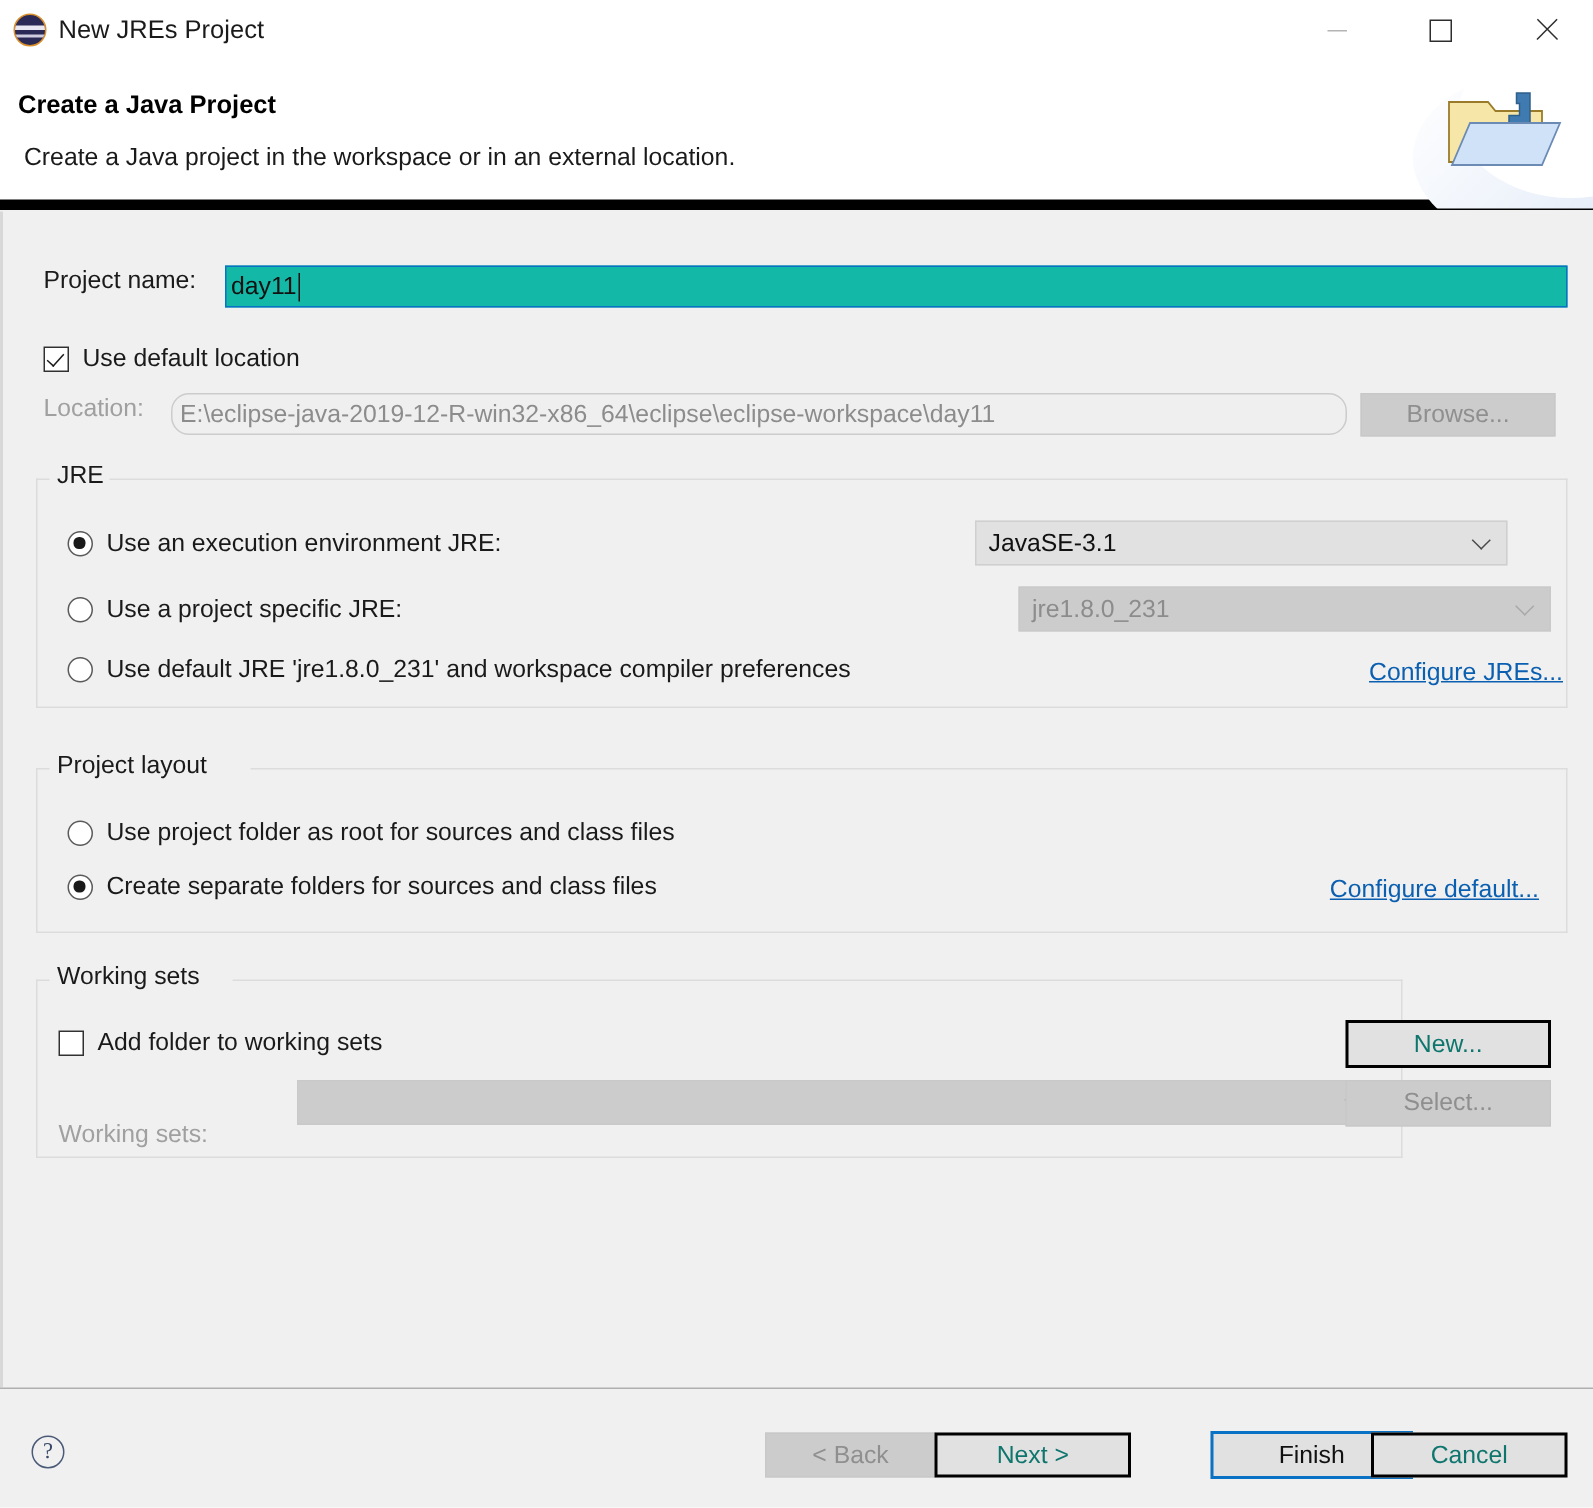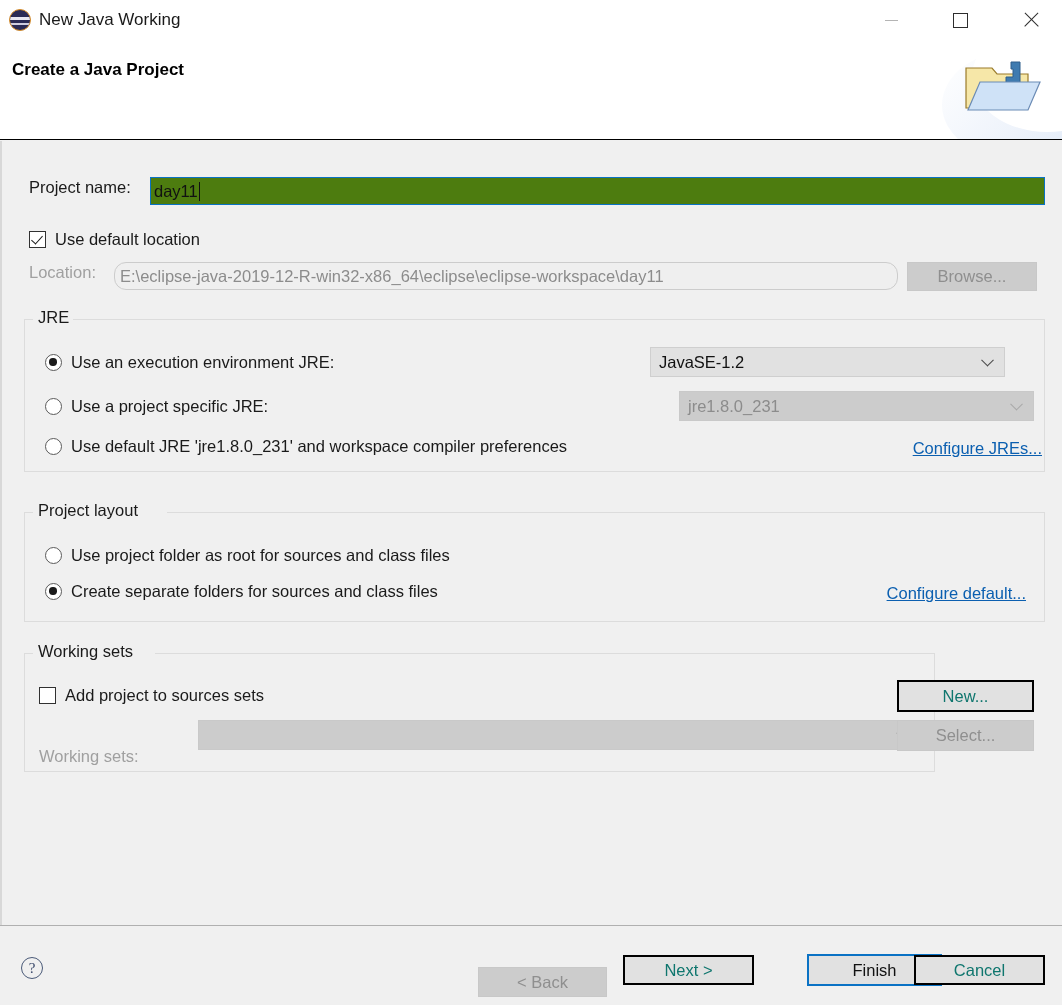--- a/index.html
+++ b/index.html
@@ -64,21 +64,21 @@
     width: 19px; height: 1.4px; background: #2d2d2d;
   }
   .glyph-close::before { transform: rotate(45deg); }
   .glyph-close::after  { transform: rotate(-45deg); }
 
   
   #header {
     position: absolute; left: 0; top: 40px;
     width: 1062px; height: 100px;
     background: #ffffff;
-    border-bottom: 1px solid #000000;
+    border-bottom: 7px solid #000000;
   }
   #header-title {
     position: absolute; left: 12px; top: 20px;
     font-size: 17px; font-weight: bold; color: #000;
   }
   #header-desc {
     position: absolute; left: 16px; top: 56px;
     font-size: 16.5px; color: #1a1a1a;
   }
   #banner-image {
@@ -106,21 +106,21 @@
   }
 
   .row { position: absolute; display: flex; align-items: center; }
 
   .lbl { font-size: 16.5px; color: #1a1a1a; white-space: nowrap; }
   .lbl-dim { font-size: 16.5px; color: #a0a0a0; white-space: nowrap; }
 
   
   .textfield {
     border: 1px solid #0a72c4;
-    background: #4d7c0f;
+    background: #14b8a6;
     height: 28px;
     font-size: 16.5px;
     color: #111;
     padding: 0 3px;
     display: flex; align-items: center;
     font-family: "Liberation Sans", sans-serif;
   }
   .caret {
     display: inline-block; width: 1px; height: 19px;
     background: #111; margin-left: 1px;
@@ -248,35 +248,36 @@
   }
 </style>
 </head>
 <body>
 
 <div id="dialog">
 
   <div id="titlebar">
     <div id="titlebar-left">
       <span class="eclipse-icon"></span>
-      <span id="window-title">New Java Working</span>
+      <span id="window-title">New JREs Project</span>
     </div>
     <div class="wbtn" id="btn-min">
       <span class="glyph-min"></span>
     </div>
     <div class="wbtn" id="btn-max">
       <span class="glyph-max"></span>
     </div>
     <div class="wbtn" id="btn-close">
       <span class="glyph-close"></span>
     </div>
   </div>
 
   <div id="header">
     <div id="header-title">Create a Java Project</div>
+    <div id="header-desc">Create a Java project in the workspace or in an external location.</div>
     <div id="banner-image">
       <div class="swoosh"></div>
       <div class="swoosh2"></div>
       <svg class="folder-j" viewBox="0 0 80 62">
 
         <path d="M4 10 L30 10 L35 16 L66 16 L66 50 L4 50 Z" fill="#f6e7a8" stroke="#9a7b2a" stroke-width="1.2"></path>
 
         <path d="M49 4 L58 4 L58 26 L44 26 L44 19 L51 19 L51 11 L49 11 Z" fill="#3f7bb0"></path>
         <path d="M49 4 L58 4 L58 26 L44 26 L44 19 L51 19 L51 11 L49 11 Z" fill="none" stroke="#2f5f8c" stroke-width="1"></path>
 
@@ -311,21 +312,21 @@
     <div class="group" style="left:22px; top:178px; width:1021px; height:153px;">
       <span class="gtop-left"></span>
       <span class="gtop-right" style="left:46px;"></span>
       <span class="glabel">JRE</span>
 
       <div class="row" style="left:20px; top:34px;">
         <span class="rb checked"></span>
         <span class="lbl">Use an execution environment JRE:</span>
       </div>
       <div class="combo" style="position:absolute; left:625px; top:28px; width:355px;">
-        <span>JavaSE-1.2</span>
+        <span>JavaSE-3.1</span>
         <span class="chev"></span>
       </div>
 
       <div class="row" style="left:20px; top:78px;">
         <span class="rb"></span>
         <span class="lbl">Use a project specific JRE:</span>
       </div>
       <div class="combo combo-disabled" style="position:absolute; left:625px; top:72px; width:355px;">
         <span>jre1.8.0_231</span>
         <span class="chev"></span>
@@ -355,37 +356,37 @@
       <span class="link" style="position:absolute; right:18px; top:72px;">Configure default...</span>
     </div>
 
     <div class="group" style="left:22px; top:512px; width:911px; height:119px;">
       <span class="gtop-left"></span>
       <span class="gtop-right" style="left:130px;"></span>
       <span class="glabel">Working sets</span>
 
       <div class="row" style="left:14px; top:33px;">
         <span class="cb"></span>
-        <span class="lbl">Add project to sources sets</span>
+        <span class="lbl">Add folder to working sets</span>
       </div>
       <div class="btn" style="position:absolute; left:872px; top:27px; width:137px; height:32px;">New...</div>
 
       <div class="row" style="left:14px; top:73px;margin-top:21px;">
         <span class="lbl-dim">Working sets:</span>
       </div>
       <div class="combo combo-disabled" style="position:absolute; left:144px; top:67px; width:722px;">
         <span></span>
         <span class="chev"></span>
       </div>
       <div class="btn btn-disabled" style="position:absolute; left:872px; top:67px; width:137px; height:31px;">Select...</div>
     </div>
 
   </div>
 
   <div id="footer"></div>
   <div id="help-icon">?</div>
 
-  <div class="btn btn-disabled" style="position:absolute; left:478px; top:955px; width:129px; height:30px;margin-top:12px;">&lt; Back</div>
+  <div class="btn btn-disabled" style="position:absolute; left:510px; top:955px; width:114px; height:30px;">&lt; Back</div>
   <div class="btn" style="position:absolute; left:623px; top:955px; width:131px; height:30px;">Next &gt;</div>
   <div class="btn btn-default" style="position:absolute; left:767px; top:954px; width:135px; height:32px;margin-left:40px;">Finish</div>
   <div class="btn" style="position:absolute; left:914px; top:955px; width:131px; height:30px;">Cancel</div>
 
 </div>
 
 </body></html>

